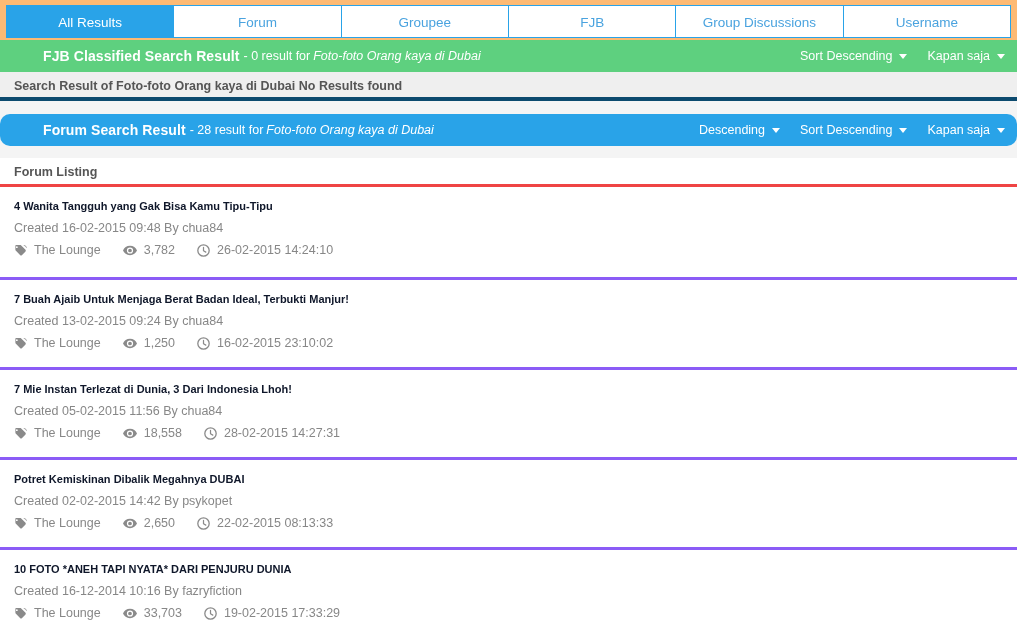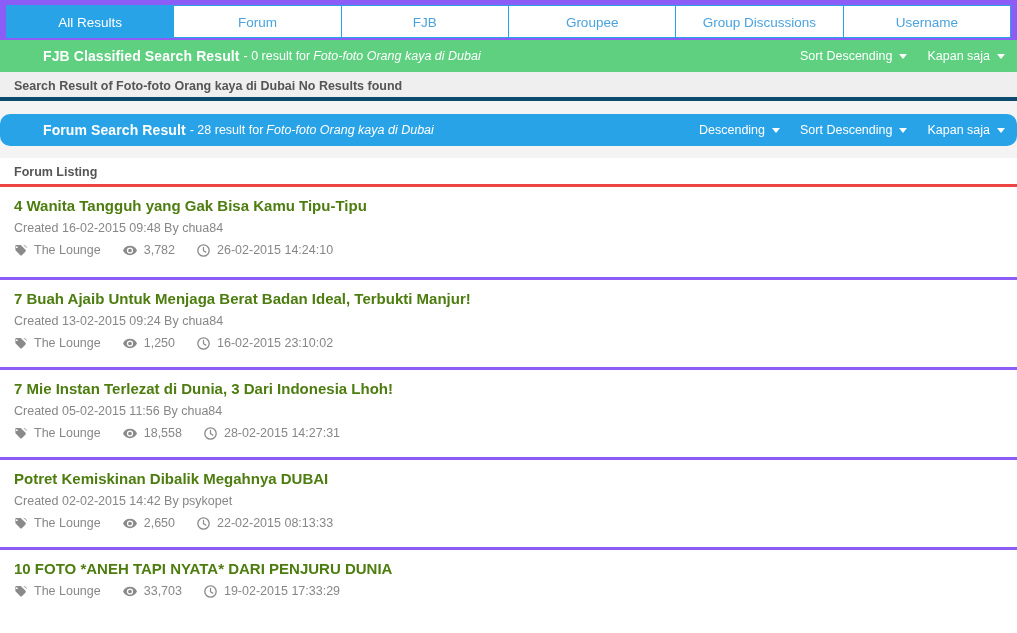--- a/index.html
+++ b/index.html
@@ -22,21 +22,21 @@
     background: #f4f4f4;
     position: relative;
   }
 
   
   .tabbar {
     display: flex;
     padding: 5px 6px 0 6px;
     box-sizing: border-box;
     height: 40px;
-    background: #8b5cf6;
+    background: #fdba74;
   }
   .tab {
     flex: 1 1 0;
     height: 33px;
     line-height: 33px;
     text-align: center;
     font-size: 13.5px;
     color: #4aa3df;
     background: #ffffff;
     border: 1px solid #29a3e8;
@@ -134,23 +134,23 @@
   .results { background: #ffffff; }
   .result {
     background: #ffffff;
     border-top: 3px solid #8b5cf6;
     padding: 10px 14px 14px 14px;
     box-sizing: border-box;
     height: 90px;
   }
   .result:first-child { border-top: none; }
   .result-title {
-    font-size: 15px;
+    font-size: 11px;
     font-weight: bold;
-    color: #4d7c0f;
+    color: #0f172a;
     margin: 0 0 6px 0;
     cursor: pointer;
     line-height: 18px;
   }
   .result-created {
     font-size: 12.5px;
     color: #878787;
     margin-bottom: 7px;
     line-height: 15px;
   }
@@ -180,24 +180,24 @@
 <div class="page">
 
   <div class="tabbar">
     <div class="tab active">
       <span>All Results</span>
     </div>
     <div class="tab">
       <span>Forum</span>
     </div>
     <div class="tab">
+      <span>Groupee</span>
+    </div>
+    <div class="tab">
       <span>FJB</span>
-    </div>
-    <div class="tab">
-      <span>Groupee</span>
     </div>
     <div class="tab">
       <span>Group Discussions</span>
     </div>
     <div class="tab">
       <span>Username</span>
     </div>
   </div>
 
   <div class="bar green">
@@ -373,20 +373,21 @@
                 <path d="M8 4.1v4.2l2.8 1.7" fill="none" stroke="#8a8a8a" stroke-width="1.5" stroke-linecap="round"></path>
               </svg>
           </span>
           <span>22-02-2015 08:13:33</span>
         </span>
       </div>
     </div>
 
     <div class="result">
       <div class="result-title">10 FOTO *ANEH TAPI NYATA* DARI PENJURU DUNIA</div>
+      <div class="result-created">Created 16-12-2014 10:16 By fazryfiction</div>
       <div class="result-meta">
         <span class="meta-item">
           <span class="ico">
             <svg width="13" height="13" viewBox="0 0 16 16">
                 <path fill="#8a8a8a" d="M1.5 1.2h6.1c.4 0 .8.2 1 .4l5.6 5.6c.5.5.5 1.4 0 1.9l-4.6 4.6c-.5.5-1.4.5-1.9 0L2.1 8.1c-.3-.3-.4-.6-.4-1V2c0-.4.3-.8.8-.8zm2 1.6a1.1 1.1 0 100 2.2 1.1 1.1 0 000-2.2z"></path>
                 <path fill="#8a8a8a" d="M11.3 1.2h1.4c.4 0 .8.2 1 .4l2.1 2.1v1.6L13 2.5c-.4-.4-1-.8-1.7-1.3z" opacity=".75"></path>
               </svg>
           </span>
           <span>The Lounge</span>
         </span>

